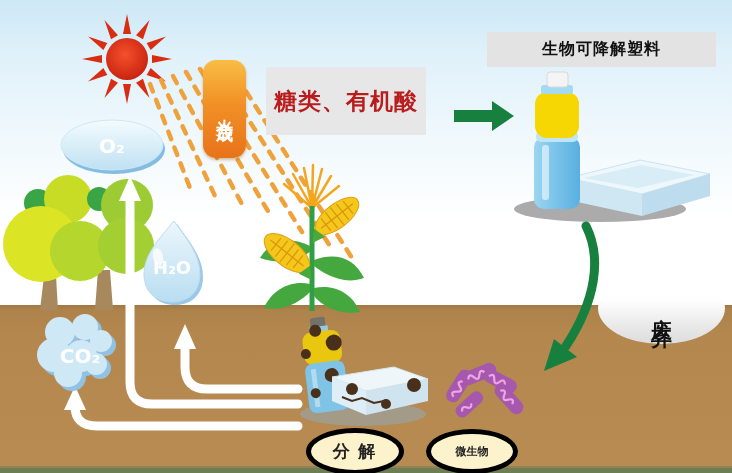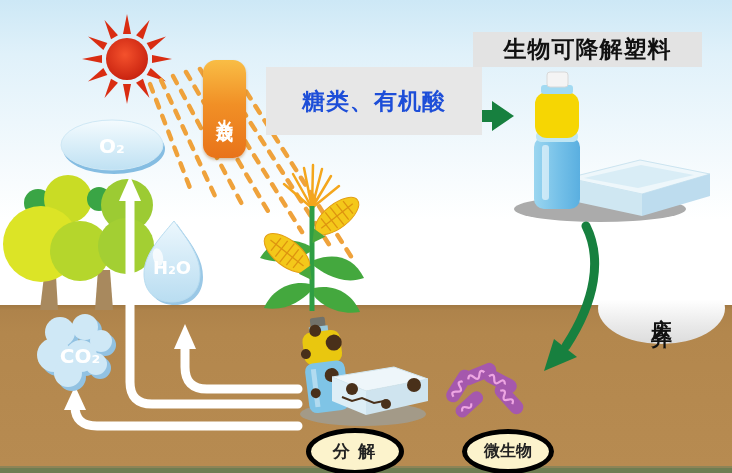--- a/index.html
+++ b/index.html
@@ -19,30 +19,30 @@
        color:#2e2e2e;font-weight:bold;}
   .mol{font-family:"DejaVu Sans",sans-serif;color:#ffffff;}
   .o2-label{left:62px;top:122px;width:100px;height:48px;font-size:20px;}
   .h2o-label{left:140px;top:250px;width:64px;height:34px;font-size:18px;}
   .co2-label{left:45px;top:341px;width:70px;height:30px;font-size:20px;}
   .badge{left:203px;top:60px;width:43px;height:98px;border-radius:13px;
     background:linear-gradient(180deg,#f9bd45 0%,#f19026 45%,#e8731a 100%);
     box-shadow:0 2px 3px rgba(150,80,0,.35);}
   .badge .vtext{color:#fff;font-size:17px;letter-spacing:3px;}
   .vtext{writing-mode:vertical-rl;text-orientation:upright;font-weight:bold;}
-  .products-box{left:266px;top:67px;width:216px;height:68px;background:#e7e7e7;
-    flex-direction:row;line-height:32px;font-size:23px;color:#1d4ed8;letter-spacing:1px;}
-  .title-box{left:473px;top:32px;width:229px;height:35px;background:#e3e3e3;
-    font-size:23px;color:#111;letter-spacing:1px;}
+  .products-box{left:266px;top:67px;width:160px;height:68px;background:#e7e7e7;
+    flex-direction:row;line-height:32px;font-size:23px;color:#b91c1c;letter-spacing:1px;}
+  .title-box{left:487px;top:32px;width:229px;height:35px;background:#e3e3e3;
+    font-size:16px;color:#111;letter-spacing:1px;}
   .waste-ellipse{left:598px;top:272px;width:127px;height:72px;border-radius:50%;
     background:linear-gradient(180deg,#ffffff 38%,#e9e9e9 75%,#dcdcdc 100%);}
   .waste-ellipse .vtext{font-size:21px;letter-spacing:7px;color:#111;}
   .oval{border-radius:50%;background:#fcf3cc;border:5px solid #000000;color:#222;}
   .decompose-ellipse{left:306px;top:428px;width:88px;height:37px;font-size:17px;letter-spacing:2px;}
-  .microbes-ellipse{left:462px;top:429px;width:82px;height:35px;font-size:16px;}
+  .microbes-ellipse{left:426px;top:429px;width:82px;height:35px;font-size:11px;}
 </style>
 </head>
 <body>
 
 <div class="scene">
 
   <div class="layer sky"></div>
   <div class="layer soil"></div>
   <div class="layer grass-strip"></div>
 

